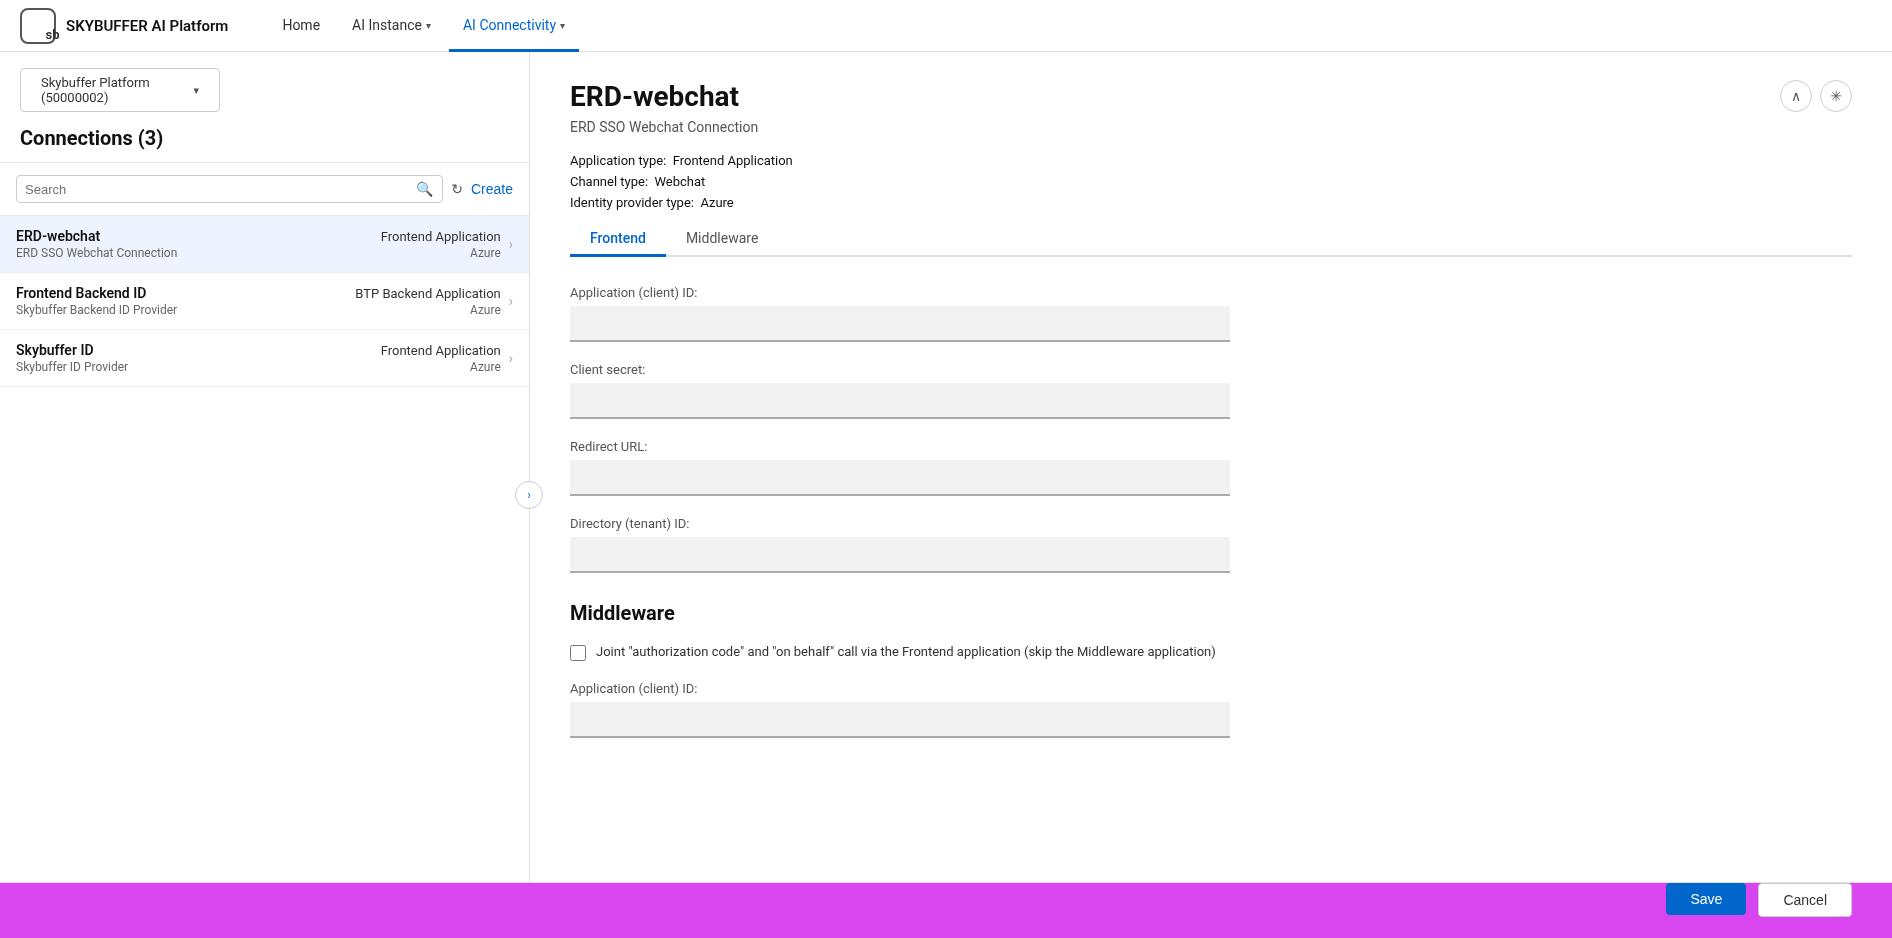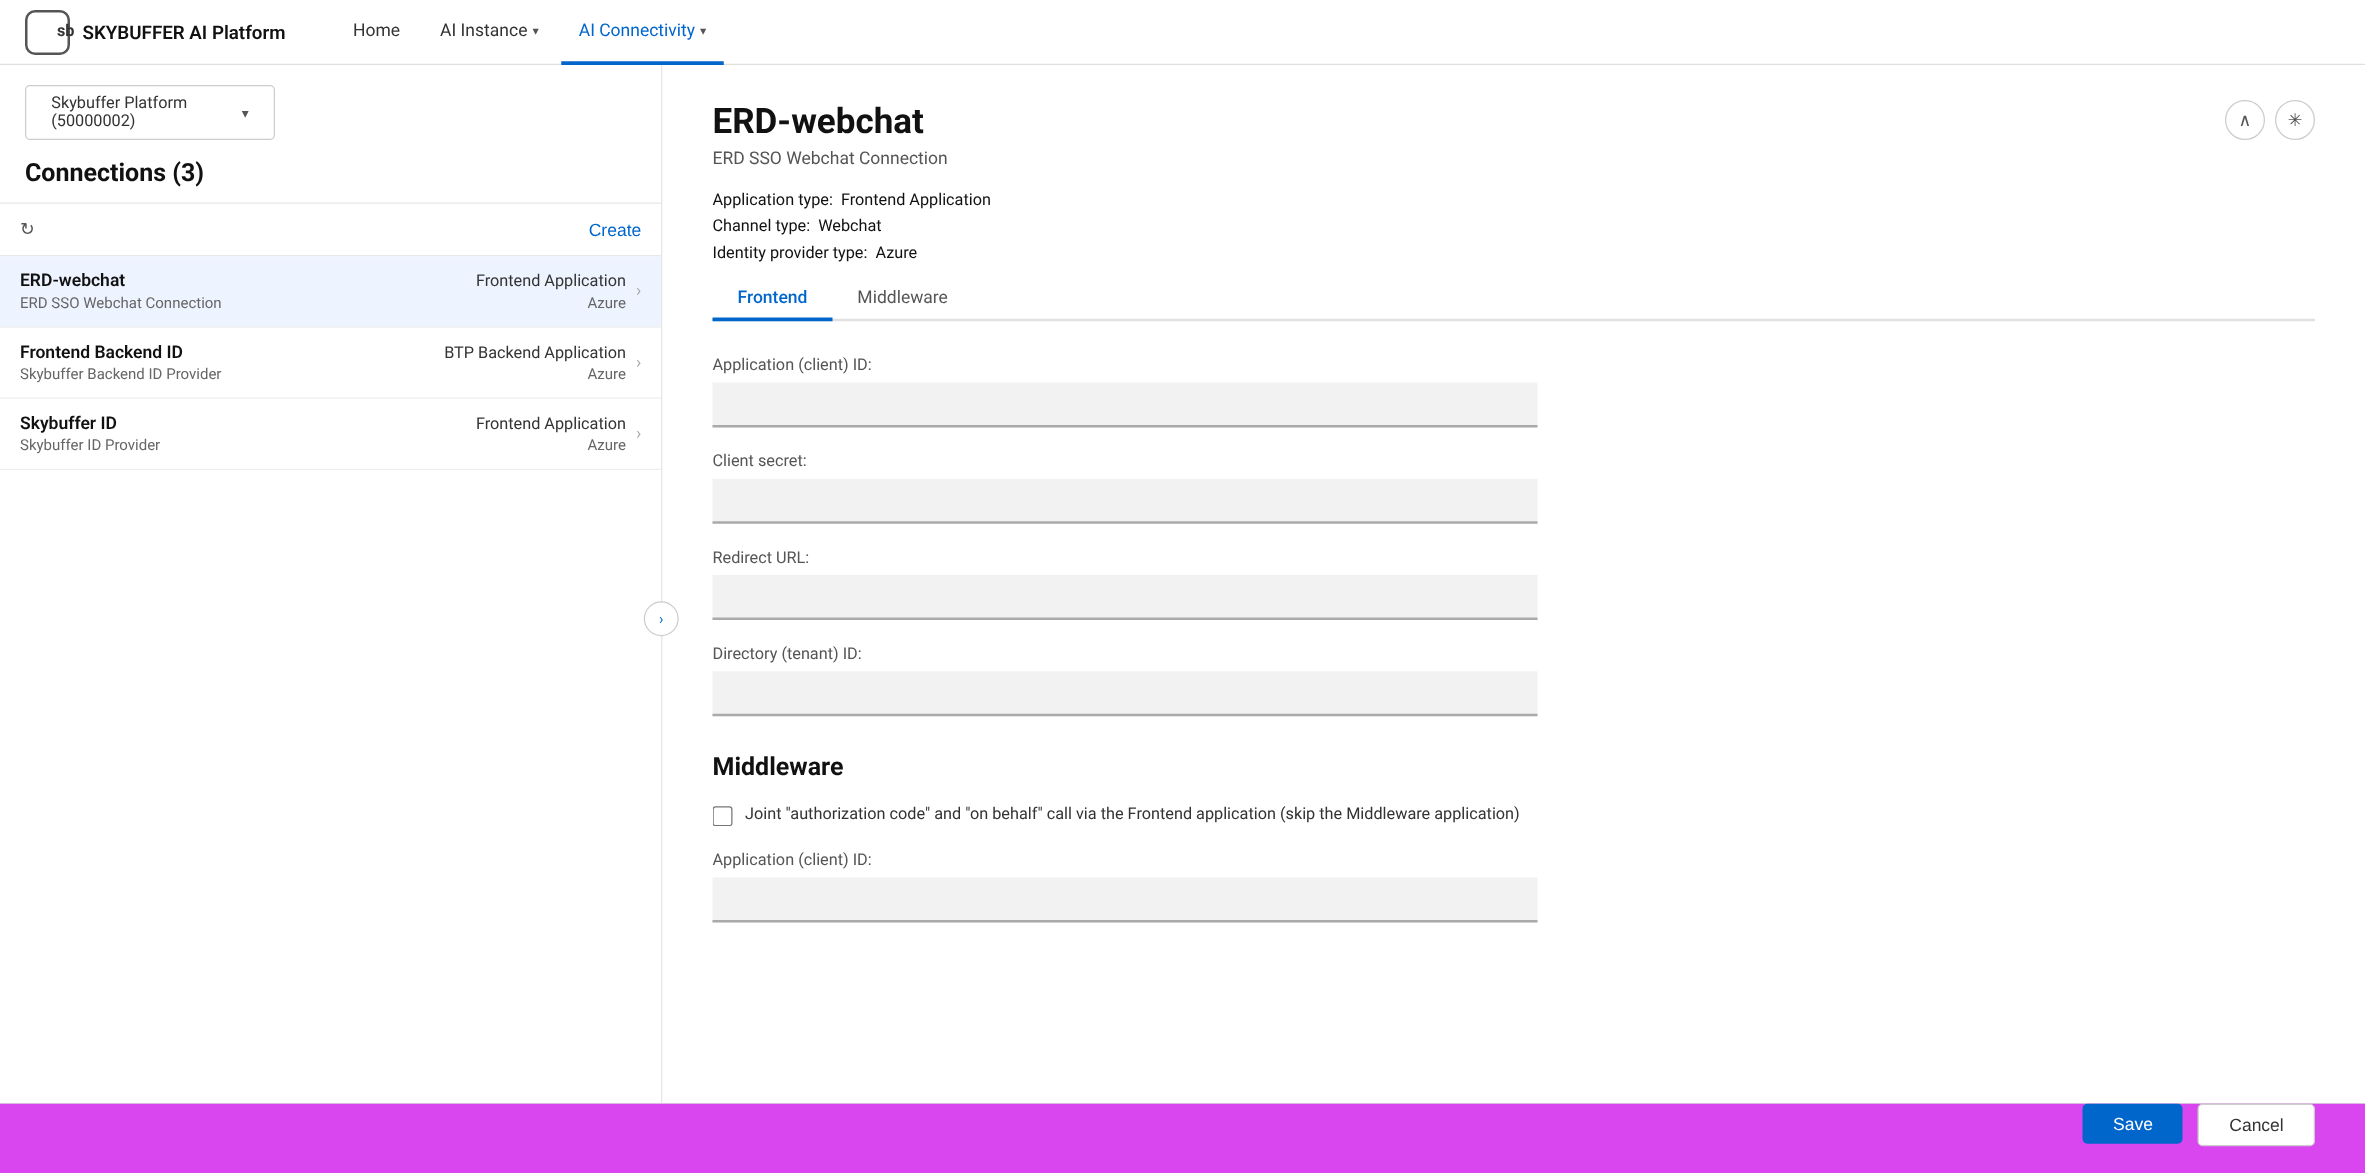--- a/index.html
+++ b/index.html
@@ -19,21 +19,21 @@
       align-items: center;
       gap: 10px;
       margin-right: 40px;
     }
     .logo-icon {
       width: 36px;
       height: 36px;
       border: 2px solid #555;
       border-radius: 8px;
       display: flex;
-      align-items: center;
+      align-items: flex-end;
       justify-content: center;
       font-weight: 700;
       font-size: 13px;
       color: #333;
       padding-left: 29px;
     }
     .logo-title {
       font-weight: 600;
       font-size: 15px;
       color: #111;
@@ -355,20 +355,24 @@
   <div class="sidebar">
     <div class="sidebar-header">
       <div class="instance-dropdown">
         <span>Skybuffer Platform (50000002)</span>
         <span class="arrow">▾</span>
       </div>
       <div class="connections-title">Connections (3)</div>
     </div>
 
     <div class="search-bar-area">
+      <div class="search-input-wrap">
+        <input type="text" placeholder="Search" style="">
+        <span class="search-icon-btn">🔍</span>
+      </div>
       <span class="refresh-icon-btn">↻</span>
       <button class="create-btn">Create</button>
     </div>
 
     <div class="connections-list">
       <div class="connection-item selected">
         <div class="connection-info">
           <div class="connection-name">ERD-webchat</div>
           <div class="connection-desc">ERD SSO Webchat Connection</div>
         </div>

